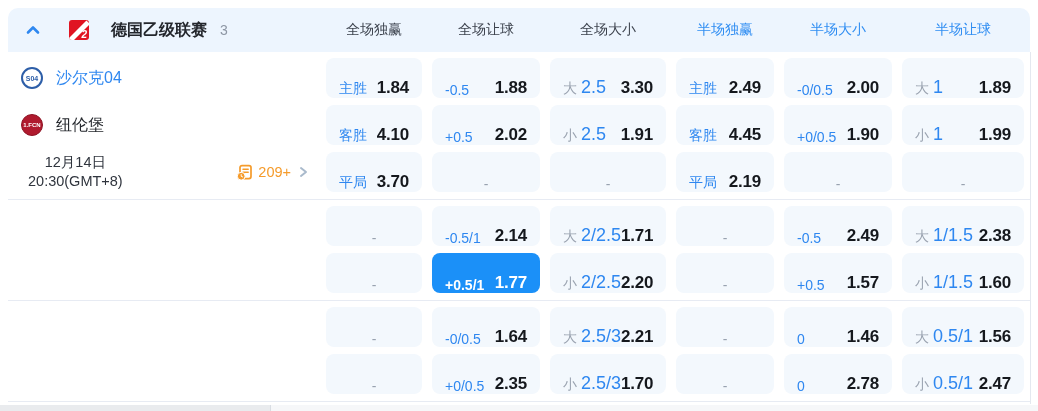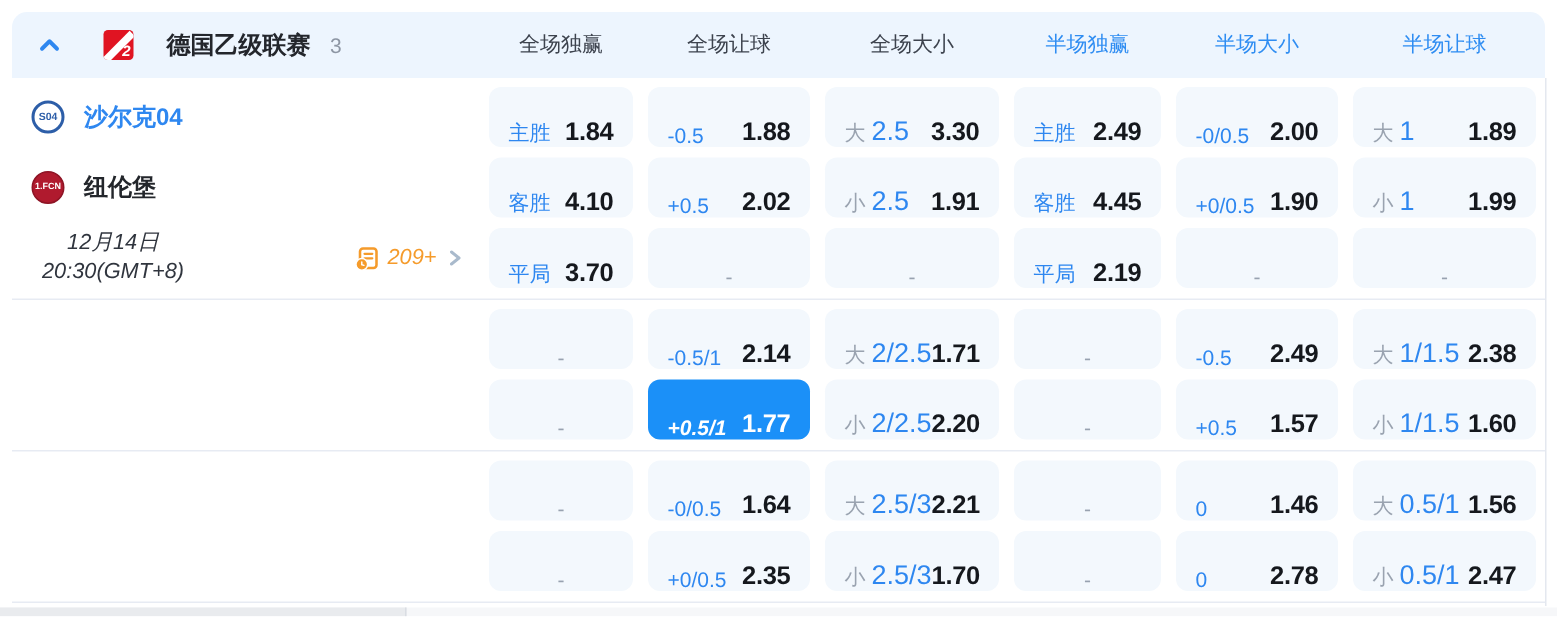--- a/index.html
+++ b/index.html
@@ -29,32 +29,32 @@
   .row { height:40px; }
   .cell { height:40px; background:#f3f8fd; border-radius:8px; display:flex; align-items:flex-end; padding:0 13px; cursor:pointer; }
   .cell .label { color:#2e87f0; font-size:14px; white-space:nowrap; }
   .cell .prefix { color:#9aa3b0; font-size:14px; margin-right:4px; }
   .cell .handicap { color:#2e87f0; font-size:18px; white-space:nowrap; }
   .cell .value { margin-left:auto; font-size:17px; font-weight:700; color:#15181d; letter-spacing:-0.2px; }
   .cell.dash { justify-content:center; cursor:default; }
   .cell.dash span { color:#98a2b0; font-size:14px; }
   .cell.selected { background:#1b90f8; }
   .cell.selected .label, .cell.selected .value { color:#fff; }
-  .cell.selected .label { font-weight:700;font-style:italic; }
+  .cell.selected .label { font-weight:700; }
 
   
   .info { height:40px; display:flex; align-items:center; }
   .team { padding-left:13px; gap:13px; }
   .badge { width:22px; height:22px; border-radius:50%; flex:none; display:flex; align-items:center; justify-content:center; font-weight:700; }
   .badge.home { background:#fff; border:2px solid #2d5ea8; color:#2d5ea8; font-size:7px; }
   .badge.away { background:#b01a2e; border:1px solid #8e1425; color:#fff; font-size:6px; line-height:1.05; text-align:center; }
-  .team-name { font-size:16px; font-weight:700; cursor:pointer; }
+  .team-name { font-size:16px; font-weight:400; cursor:pointer; }
   .team-name.home { color:#2e87f0; }
   .team-name.away { color:#23262b; }
-  .meta { justify-content:space-between; padding-right:6px;font-style:italic; }
+  .meta { justify-content:space-between; padding-right:6px; }
   .date-block { margin-left:20px; text-align:center; font-size:14.5px; color:#30353e; line-height:1.3; }
   .markets { display:flex; align-items:center; gap:5px; cursor:pointer; }
   .markets .count { color:#f59b2b; font-size:14.5px; }
 
   .vline { position:absolute; left:1030px; top:52px; height:352px; width:1px; background:#e4e8ef; }
   .bottom-strip { position:absolute; left:0; bottom:0; width:1038px; height:6px; background:#f6f7f9; }
   .bottom-strip .left-seg { position:absolute; left:0; top:0; width:271px; height:6px; background:#e9ebee; border-right:1px solid #d9dde3; }
 </style>
 </head>
 <body>

